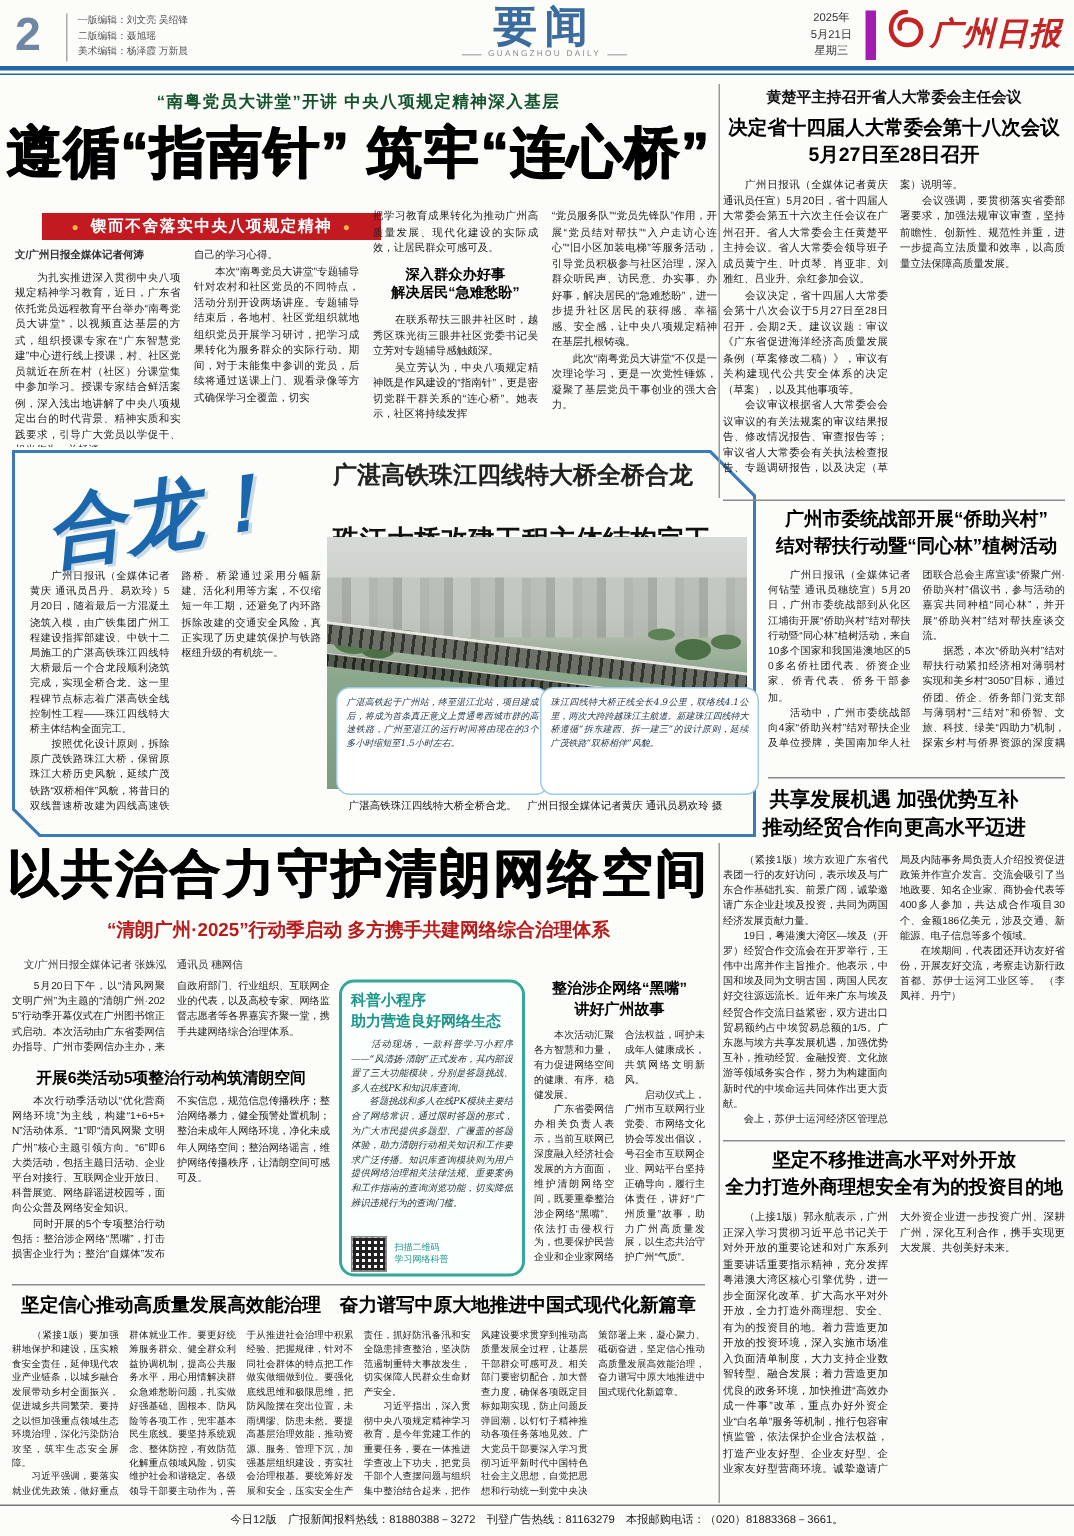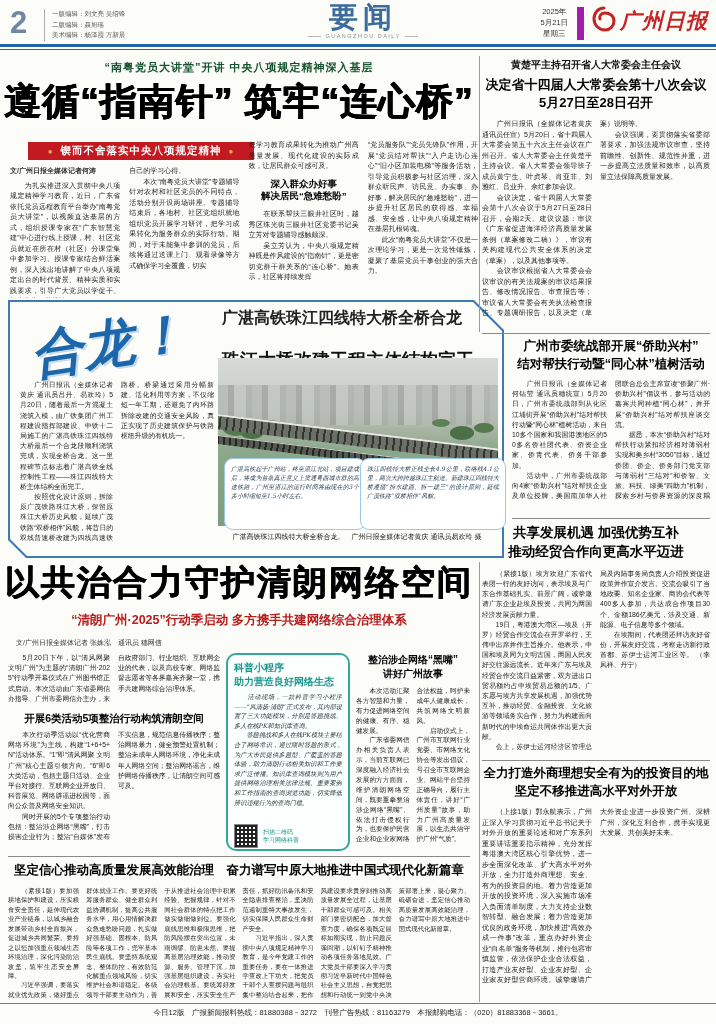--- a/index.html
+++ b/index.html
@@ -295,22 +295,22 @@
       <div>推动经贸合作向更高水平迈进</div>
     </div>
     <div class="r-body pre just">　　（紧接1版）埃方欢迎广东省代表团一行的友好访问，表示埃及与广东合作基础扎实、前景广阔，诚挚邀请广东企业赴埃及投资，共同为两国经济发展贡献力量。
 　　19日，粤港澳大湾区—埃及（开罗）经贸合作交流会在开罗举行，王伟中出席并作主旨推介。他表示，中国和埃及同为文明古国，两国人民友好交往源远流长。近年来广东与埃及经贸合作交流日益紧密，双方进出口贸易额约占中埃贸易总额的1/5。广东愿与埃方共享发展机遇，加强优势互补，推动经贸、金融投资、文化旅游等领域务实合作，努力为构建面向新时代的中埃命运共同体作出更大贡献。
 　　会上，苏伊士运河经济区管理总局及内陆事务局负责人介绍投资促进政策并作宣介发言。交流会吸引了当地政要、知名企业家、商协会代表等400多人参加，共达成合作项目30个、金额186亿美元，涉及交通、新能源、电子信息等多个领域。
 　　在埃期间，代表团还拜访友好省份，开展友好交流，考察走访新行政首都、苏伊士运河工业区等。 （李凤祥、丹宁）</div>
   </div>
 
   <div class="br">
     <div class="r-headline">
+      <div>坚定不移推进高水平对外开放</div>
       <div>全力打造外商理想安全有为的投资目的地</div>
-      <div>坚定不移推进高水平对外开放</div>
     </div>
     <div class="r-body pre just">　　（上接1版）郭永航表示，广州正深入学习贯彻习近平总书记关于对外开放的重要论述和对广东系列重要讲话重要指示精神，充分发挥粤港澳大湾区核心引擎优势，进一步全面深化改革、扩大高水平对外开放，全力打造外商理想、安全、有为的投资目的地。着力营造更加开放的投资环境，深入实施市场准入负面清单制度，大力支持企业数智转型、融合发展；着力营造更加优良的政务环境，加快推进“高效办成一件事”改革，重点办好外资企业“白名单”服务等机制，推行包容审慎监管，依法保护企业合法权益，打造产业友好型、企业友好型、企业家友好型营商环境。诚挚邀请广大外资企业进一步投资广州、深耕广州，深化互利合作，携手实现更大发展、共创美好未来。</div>
   </div>
 
   <div class="footer-rule"></div>
   <div class="footer">今日12版　广报新闻报料热线：81880388－3272　刊登广告热线：81163279　本报邮购电话：（020）81883368－3661。</div>
 
 </div>
 
 </body></html>

